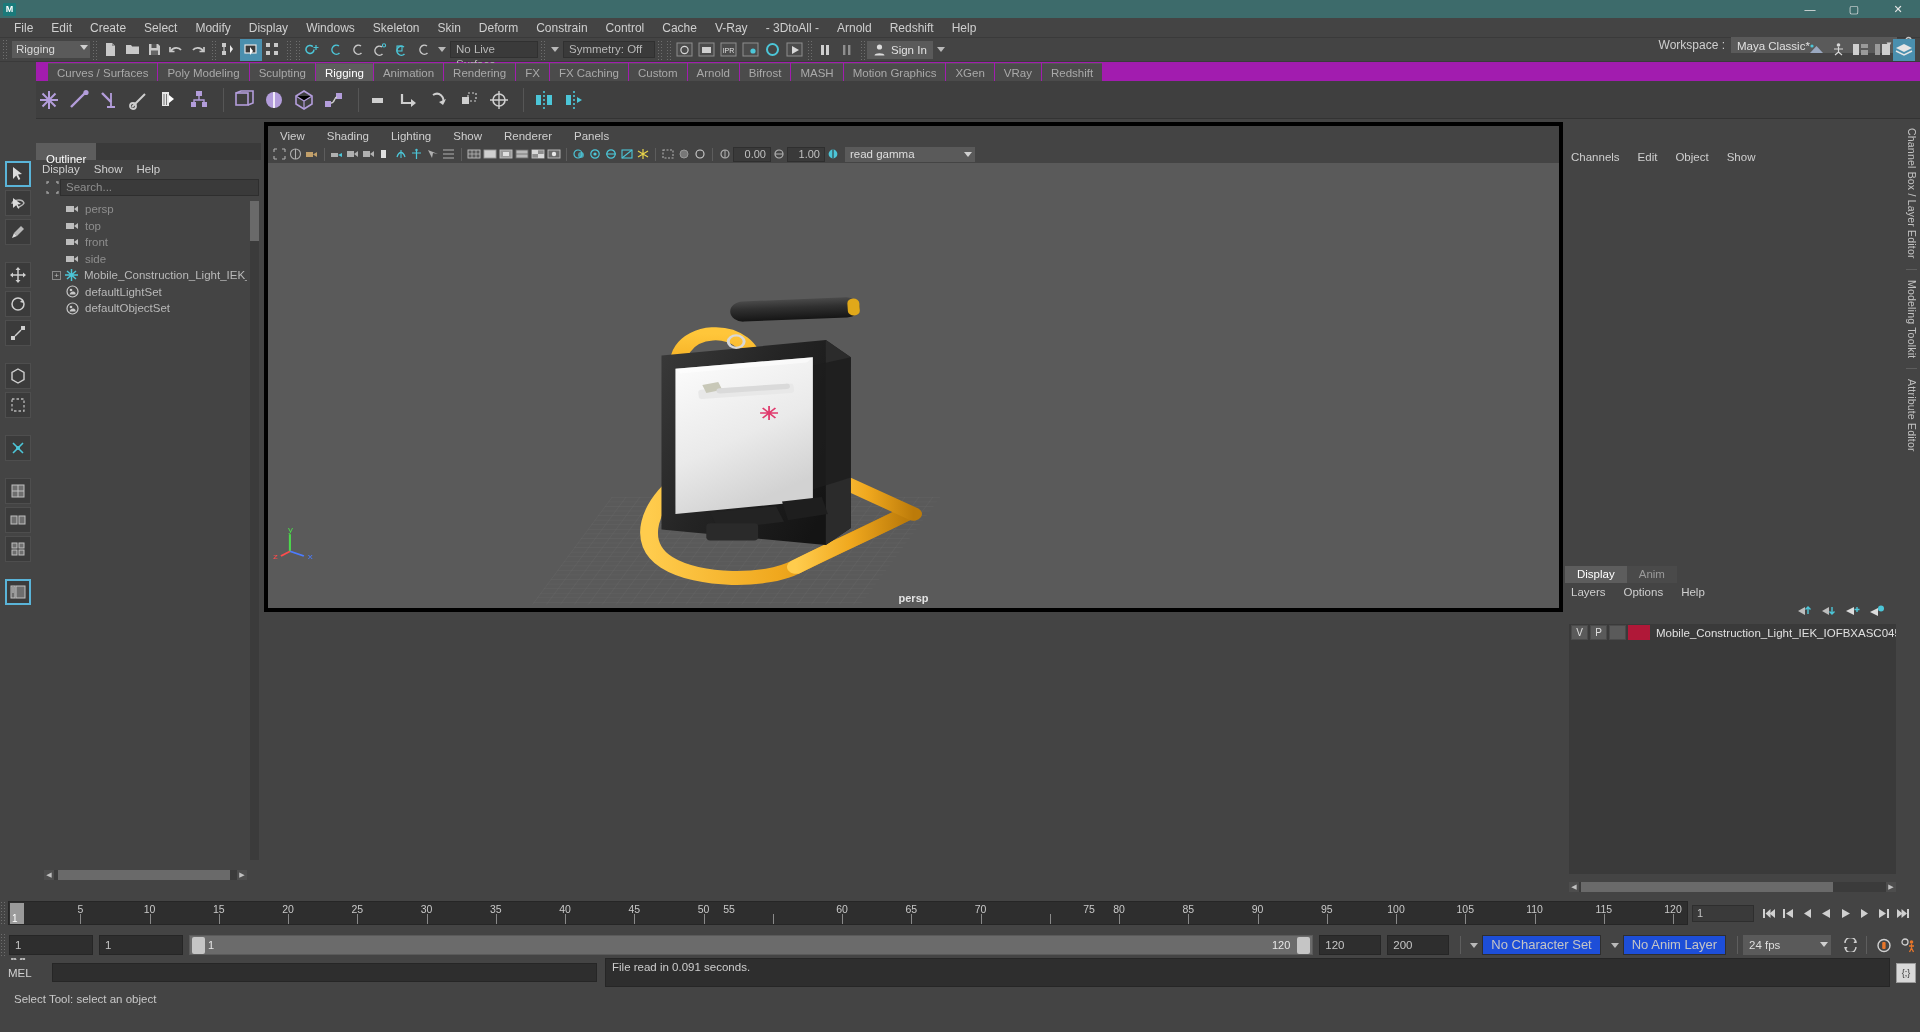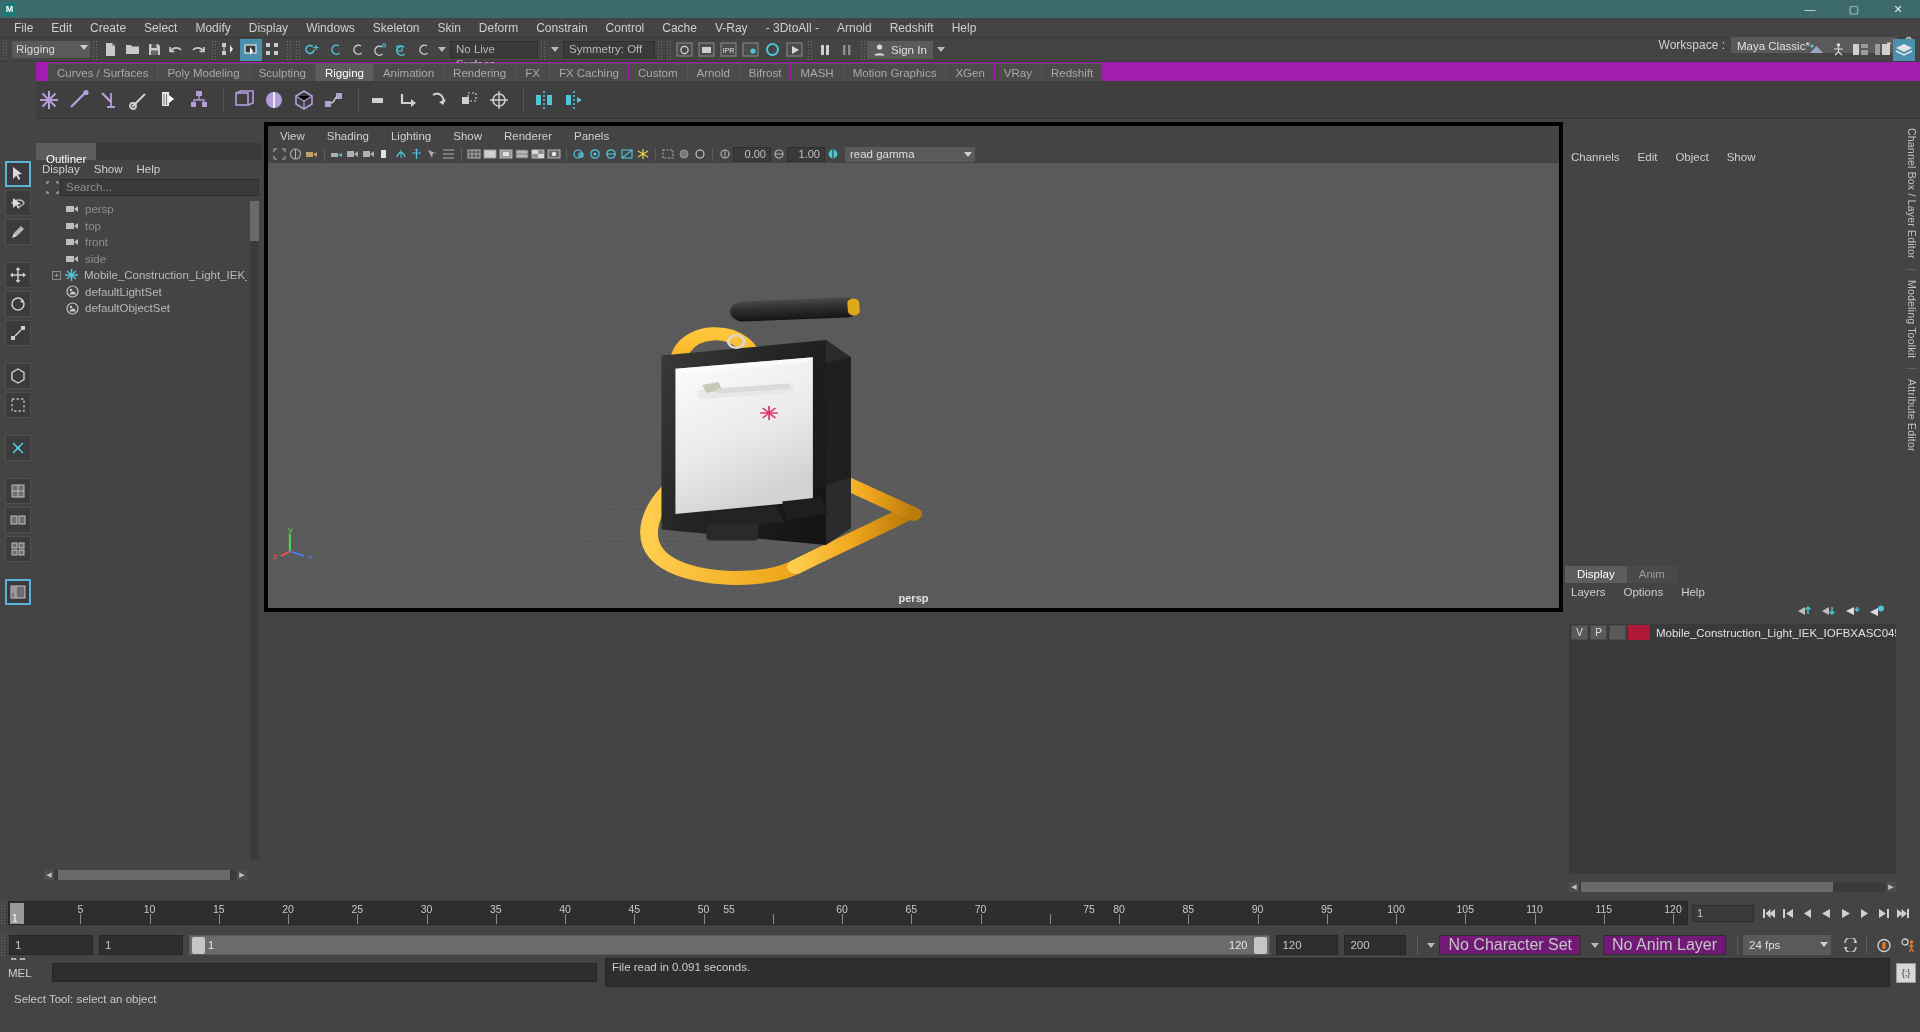--- a/index.html
+++ b/index.html
@@ -168,21 +168,21 @@
   #tsright .pb{ width:19px;height:18px;display:flex;align-items:center;justify-content:center;flex:0 0 auto;}
 
   
   #rangeslider{ position:absolute;left:0;right:0;top:932px;height:26px;background:#444;display:flex;align-items:center;}
   #rangeslider .gr{ width:6px;height:24px;background:radial-gradient(circle,#6e6e6e .7px,transparent .8px) 0 0/3px 3px;flex:0 0 auto;margin-right:3px;}
   .rfield{ width:84px;height:20px;background:#2e2e2e;border:1px solid #262626;color:#c5c5c5;font-size:11.5px;line-height:18px;padding-left:5px;margin-right:6px;flex:0 0 auto;}
   #rangebar{ position:relative;flex:1;height:20px;background:#6b6b6b;border:1px solid #5a5a5a;margin-right:6px;}
   #rangebar .h{ position:absolute;top:1px;width:13px;height:17px;background:#c5c5c5;border-radius:2px;}
   #rangebar .l{ position:absolute;top:3px;font-size:11px;color:#e8e8e8;}
   .sfield{ width:62px;height:20px;background:#2e2e2e;border:1px solid #262626;color:#c5c5c5;font-size:11.5px;line-height:18px;padding-left:5px;margin-right:6px;flex:0 0 auto;}
-  .pickbox{ height:20px;background:#701a75;border:1px solid #2e2e2e;color:#c5c5c5;font-size:16px;line-height:18px;padding:0 8px;margin-right:6px;flex:0 0 auto;}
+  .pickbox{ height:20px;background:#1d4ed8;border:1px solid #2e2e2e;color:#c5c5c5;font-size:13px;line-height:18px;padding:0 8px;margin-right:6px;flex:0 0 auto;}
   .fpsbox{ width:88px;height:20px;background:#5a5a5a;color:#dedede;font-size:11.5px;line-height:20px;padding-left:6px;position:relative;flex:0 0 auto;margin-right:8px;}
   .fpsbox .ar{ position:absolute;right:3px;top:7px;border-left:4px solid transparent;border-right:4px solid transparent;border-top:5px solid #d0d0d0;}
 
   
   #cmdline{ position:absolute;left:0;right:0;top:960px;height:25px;background:#444;display:flex;align-items:center;padding-left:8px;}
   #cmdline .mel{ width:44px;font-size:11.5px;color:#d0d0d0;}
   #cmdline .cmdin{ width:545px;height:19px;background:#2e2e2e;border:1px solid #262626;margin-right:8px;flex:0 0 auto;}
   #cmdline .result{ flex:1;height:29px;background:#2e2e2e;border:1px solid #262626;color:#cdcdcd;font-size:11.5px;line-height:17px;padding-left:6px;}
   #cmdline .scriptbtn{ width:20px;height:20px;margin-left:6px;margin-right:4px;background:#d8d8d8;border:1px solid #9a9a9a;display:flex;align-items:center;justify-content:center;font-size:9px;color:#333;flex:0 0 auto;}
 

